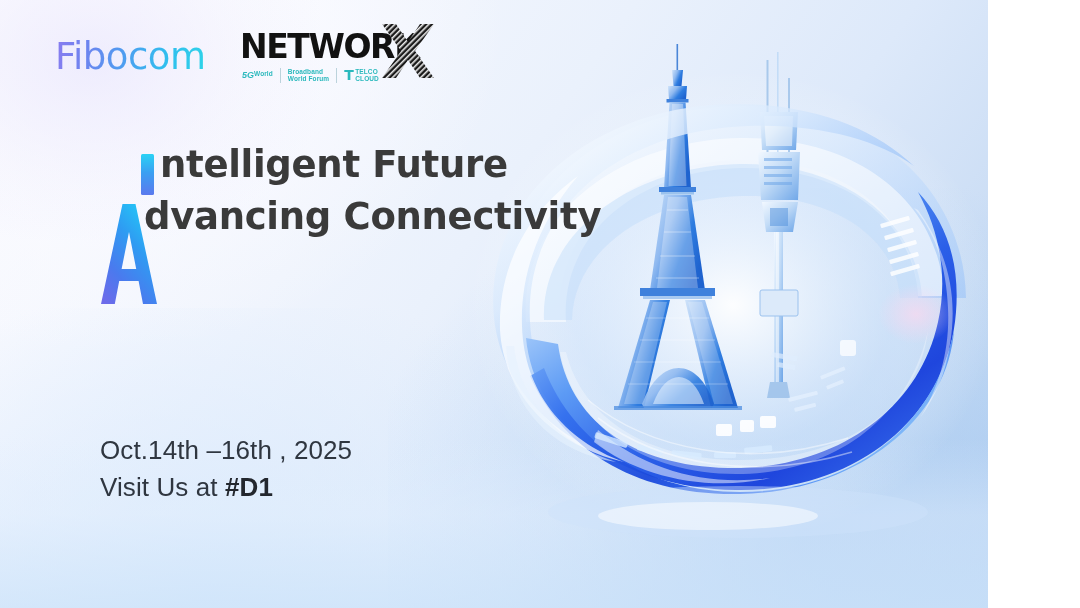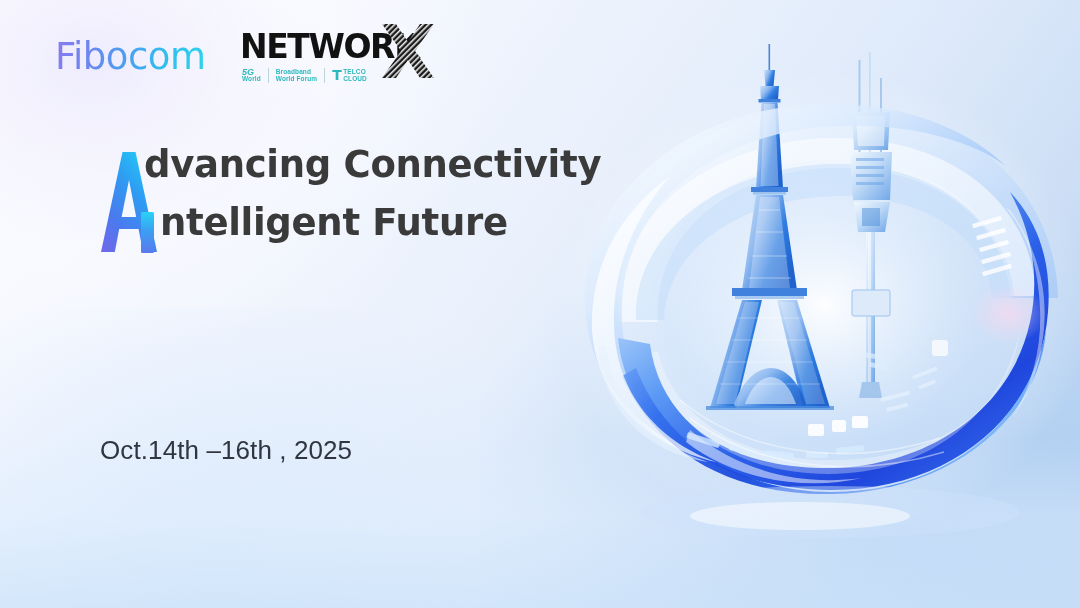--- a/index.html
+++ b/index.html
@@ -6,21 +6,21 @@
     margin: 0;
     padding: 0;
     background: #ffffff;
   }
   body {
     font-family: "Liberation Sans", sans-serif;
   }
 
   .banner {
     position: relative;
-    width: 1080px;
+    width: 988px;
     height: 608px;
     overflow: hidden;
     background: #eef4fd;
     text-decoration: underline;
   }
 
   
   .bg-base {
     position: absolute;
     inset: 0;
@@ -156,21 +156,21 @@
   }
   .nx-sub-item .l2 {
     font-size: 6.5px;
     font-weight: 700;
     color: #2bb9bd;
     letter-spacing: 0.1px;
     white-space: nowrap;
   }
   .nx-5g {
     display: flex;
-    flex-direction: column;
+    flex-direction: row;
     align-items: flex-start;
     justify-content: flex-end;
   }
   .nx-5g .g5 {
     font-size: 9px;
     font-weight: 700;
     color: #2bb9bd;
     font-style: italic;
     line-height: 0.9;
   }
@@ -525,38 +525,39 @@
           <div class="nx-sub-item">
             <span class="l1">TELCO</span>
             <span class="l2">CLOUD</span>
           </div>
         </div>
       </div>
     </div>
   </div>
 
   <div class="headline">
+    <div class="hl-line">
+      <div class="ai-i"></div>
+      <div class="hl-rest hl-pad-2">ntelligent Future</div>
+    </div>
     <div class="hl-line hl-line-1">
       <svg class="ai-a" viewBox="0 0 58 104">
         <defs>
           <linearGradient id="aGrad" x1="0.75" y1="0" x2="0.1" y2="1">
             <stop offset="0%" stop-color="#23c9f7"></stop>
             <stop offset="35%" stop-color="#2f9bf2"></stop>
             <stop offset="70%" stop-color="#4a7aee"></stop>
             <stop offset="100%" stop-color="#6d6bea"></stop>
           </linearGradient>
         </defs>
         <path d="M 22.5,2 L 35.5,2 L 57,102 L 43,102 L 38.6,79 L 19.2,79 L 14.8,102 L 1,102 Z
                  M 21.6,67 L 36.2,67 L 29,30 Z" fill="url(#aGrad)"></path>
       </svg>
       <div class="hl-rest hl-pad-1">dvancing Connectivity</div>
     </div>
-    <div class="hl-line">
-      <div class="ai-i"></div>
-      <div class="hl-rest hl-pad-2">ntelligent Future</div>
-    </div>
   </div>
 
   <div class="event-info">
     <div class="ev-line">Oct.14th –16th , 2025</div>
+    <div class="ev-line"><span>Visit Us at </span><span class="ev-booth">#D1</span></div>
   </div>
 
 </div>
 
 </body></html>

